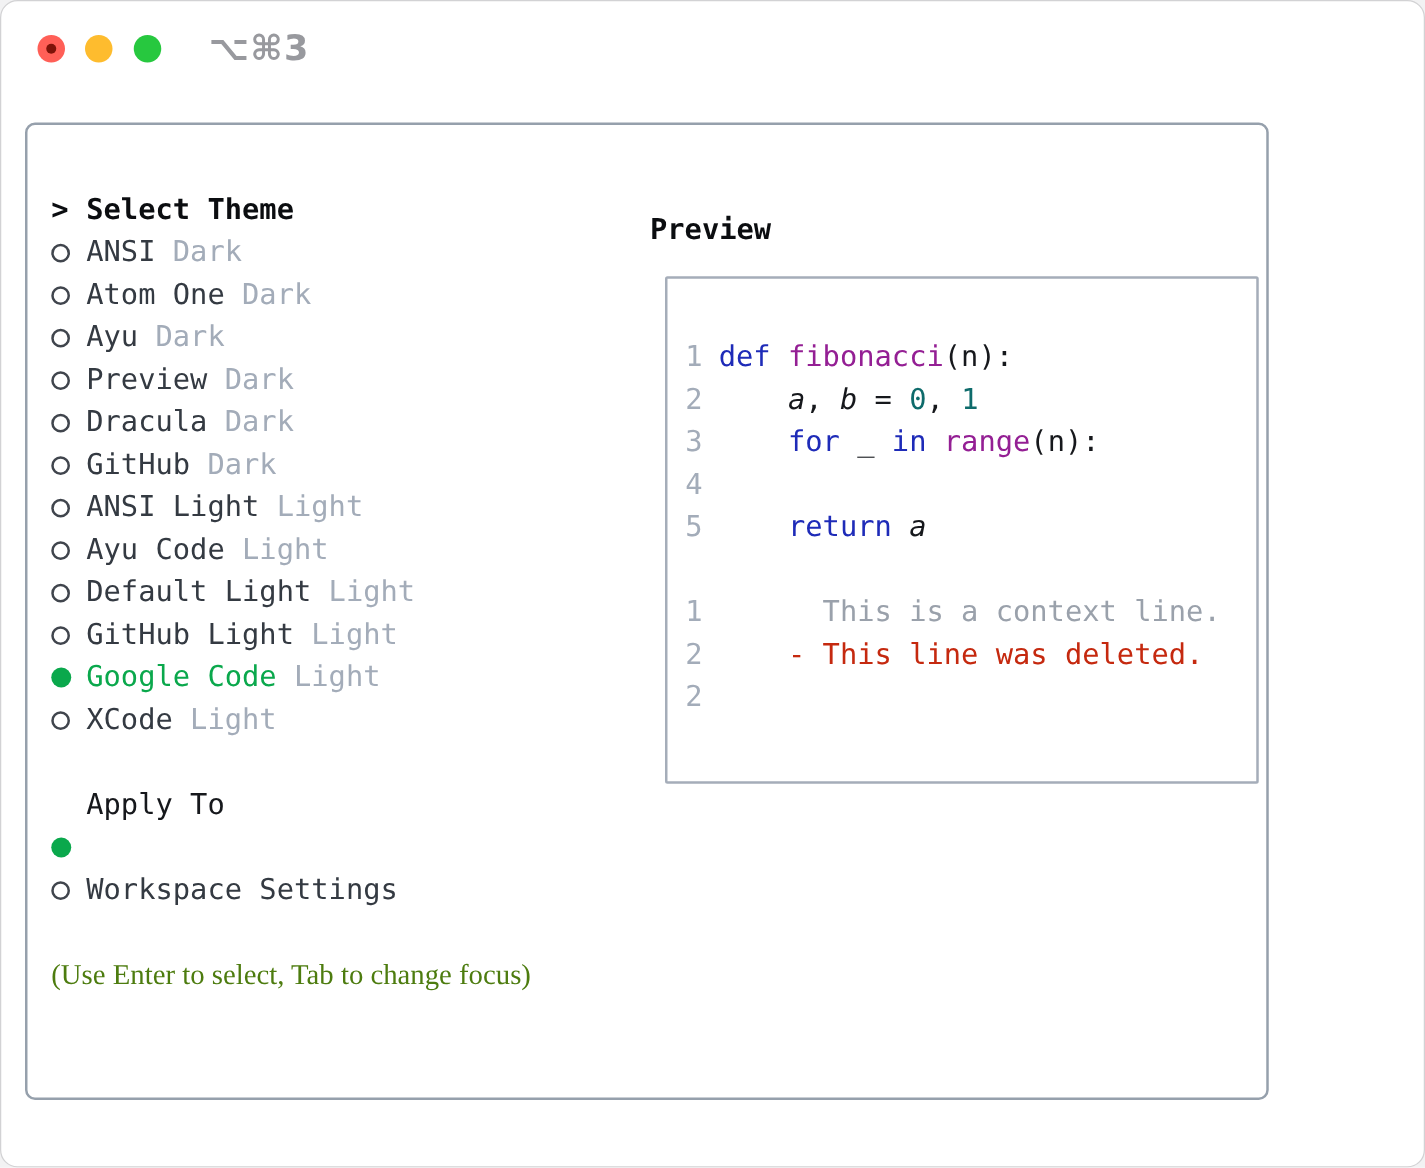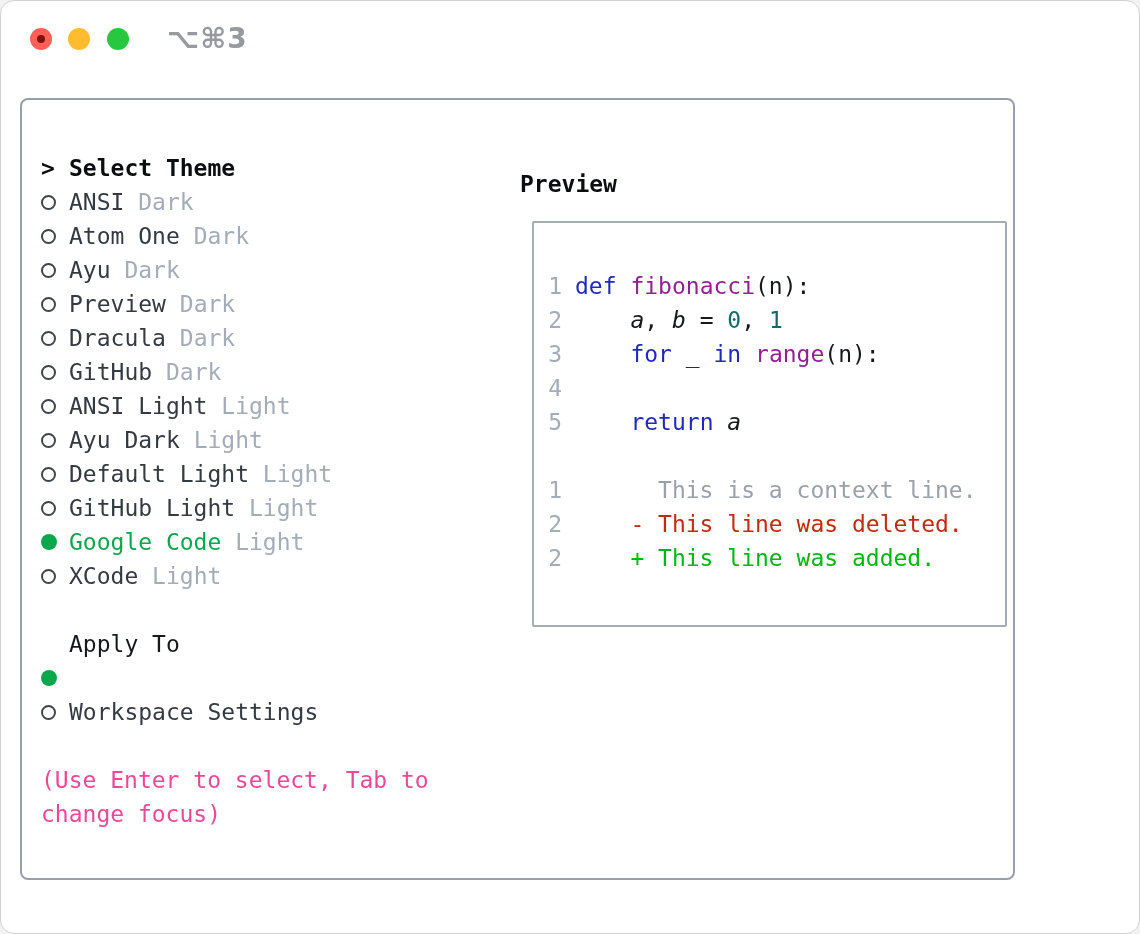--- a/index.html
+++ b/index.html
@@ -44,21 +44,21 @@
     width:15px; height:15px; border-radius:50%;
     border:2.5px solid #40454d; background:transparent;
   }
   .radio.sel { border:none; width:16px; height:16px; background:#0aa84c; }
   .theme-name { white-space:pre; }
   .row.selected .theme-name { color:#0aa84c; }
   .variant { color:#a3acb9; white-space:pre;text-align:right; }
   .spacer { height:34px; }
   .apply-title { color:#16181c; }
   .hint {
-    margin-top:0; width:432px; font-size:23px; line-height:34px; color:#ec4899;
+    margin-top:0; width:432px; font-size:23px; line-height:34px; color:#4d7c0f;font-family:Liberation Serif, serif;
   }
 
   
   .right-col { position:absolute; left:498px; top:67px; width:495px; }
   .preview-title { font-size:23px; line-height:34px; font-weight:700; color:#0b0d10; height:34px; }
   .code-box {
     position:relative; margin-left:12px; margin-top:20px;
     width:475px; height:406px;
     border:2px solid #a5adb9; border-radius:2px;
     padding:46px 12px 0 13px; background:#fff;
@@ -144,21 +144,21 @@
     <span class="marker">
               <span class="radio"></span>
             </span>
     <span class="theme-name">ANSI Light</span>
             <span class="variant"> Light</span>
   </div>
           <div class="row">
     <span class="marker">
               <span class="radio"></span>
             </span>
-    <span class="theme-name">Ayu Dark</span>
+    <span class="theme-name">Ayu Code</span>
             <span class="variant"> Light</span>
   </div>
           <div class="row">
     <span class="marker">
               <span class="radio"></span>
             </span>
     <span class="theme-name">Default Light</span>
             <span class="variant"> Light</span>
   </div>
           <div class="row">
@@ -241,19 +241,18 @@
           <div class="code-line">
     <span class="lnum">1</span>
     <span class="lcontent"><span class="seg-ctx">      This is a context line.</span></span>
   </div>
           <div class="code-line">
     <span class="lnum">2</span>
     <span class="lcontent"><span class="seg-del">    - This line was deleted.</span></span>
   </div>
           <div class="code-line">
     <span class="lnum">2</span>
-    <span class="lcontent"><span class="seg-add">    + This line was added.</span></span>
   </div>
         </div>
     </div>
 
   </div>
 </div>
 
 </body></html>

